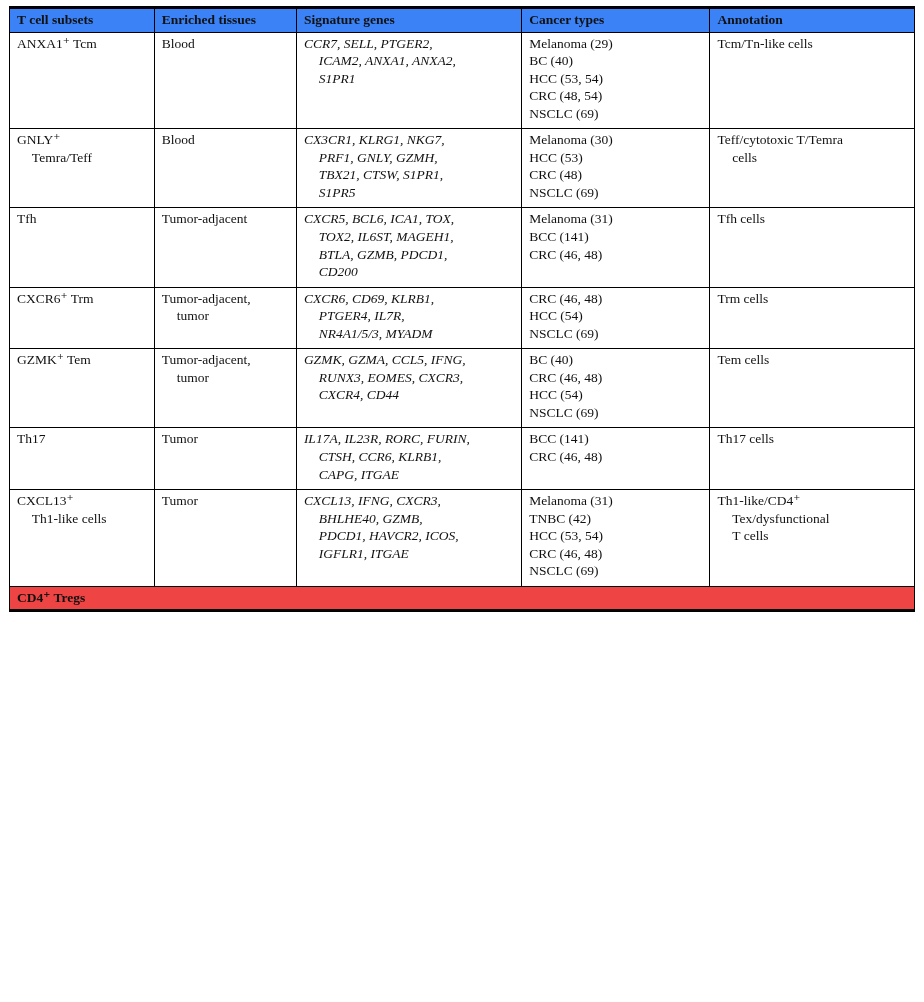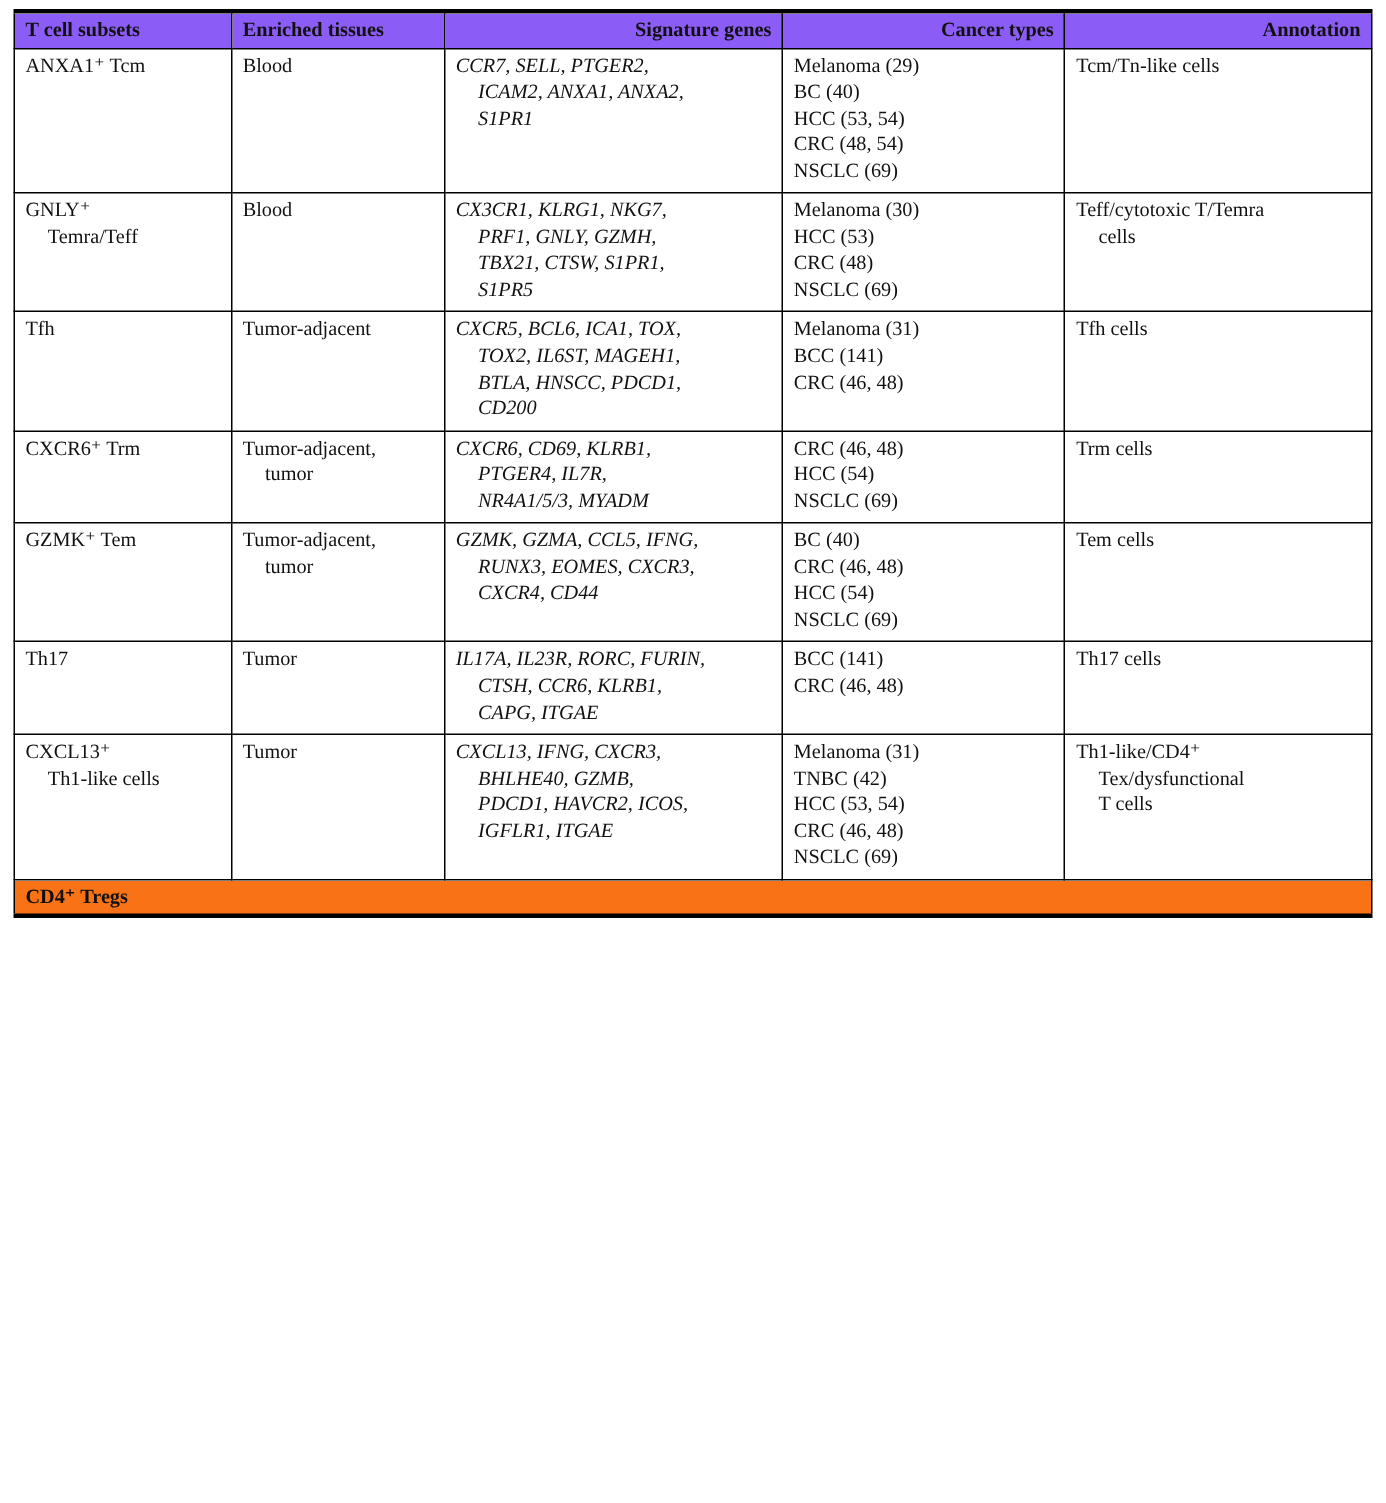--- a/index.html
+++ b/index.html
@@ -3,24 +3,24 @@
 <meta charset="utf-8">
 <style>
   html,body{margin:0;padding:0;background:#ffffff;color:#111;
     font-family:"Liberation Serif","DejaVu Serif",serif;}
   .page{width:924px;box-sizing:border-box;padding:6px 9px 8px 9px;}
   table{width:100%;border-collapse:collapse;table-layout:fixed;
     border-top:3px solid #000;border-bottom:3px solid #000;}
   th,td{border:1px solid #000;vertical-align:top;
     font-size:13.5px;line-height:1.3;padding:2px 7px 6px 7px;
     overflow:hidden;word-wrap:break-word;}
-  thead th{background:#8b5cf6;font-weight:bold;padding:2px 7px 3px 7px;font-size:13.5px;}
+  thead th{background:#3b82f6;font-weight:bold;padding:2px 7px 3px 7px;font-size:13.5px;}
   th.al{text-align:left;}
-  th.ac{text-align:right;}
-  tr.section-row td{background:#f97316;font-weight:bold;padding:2px 7px 3px 7px;}
+  th.ac{text-align:left;}
+  tr.section-row td{background:#ef4444;font-weight:bold;padding:2px 7px 3px 7px;}
   td.hang{padding-left:calc(7px + 1.1em);text-indent:-1.1em;white-space:pre-line;}
   td.lines{white-space:pre-line;}
   td.italic{font-style:italic;}
 </style>
 </head>
 <body>
 
 <div class="page">
   <table>
     <colgroup>
@@ -66,21 +66,21 @@
 CRC (48)
 NSCLC (69)</td>
           <td class="hang">Teff/cytotoxic T/Temra
 cells</td>
         </tr>
         <tr>
           <td class="hang">Tfh</td>
           <td class="hang">Tumor-adjacent</td>
           <td class="hang italic">CXCR5, BCL6, ICA1, TOX,
 TOX2, IL6ST, MAGEH1,
-BTLA, HNSCC, PDCD1,
+BTLA, GZMB, PDCD1,
 CD200</td>
           <td class="lines">Melanoma (31)
 BCC (141)
 CRC (46, 48)</td>
           <td class="hang">Tfh cells</td>
         </tr>
         <tr>
           <td class="hang">CXCR6⁺ Trm</td>
           <td class="hang">Tumor-adjacent,
 tumor</td>

